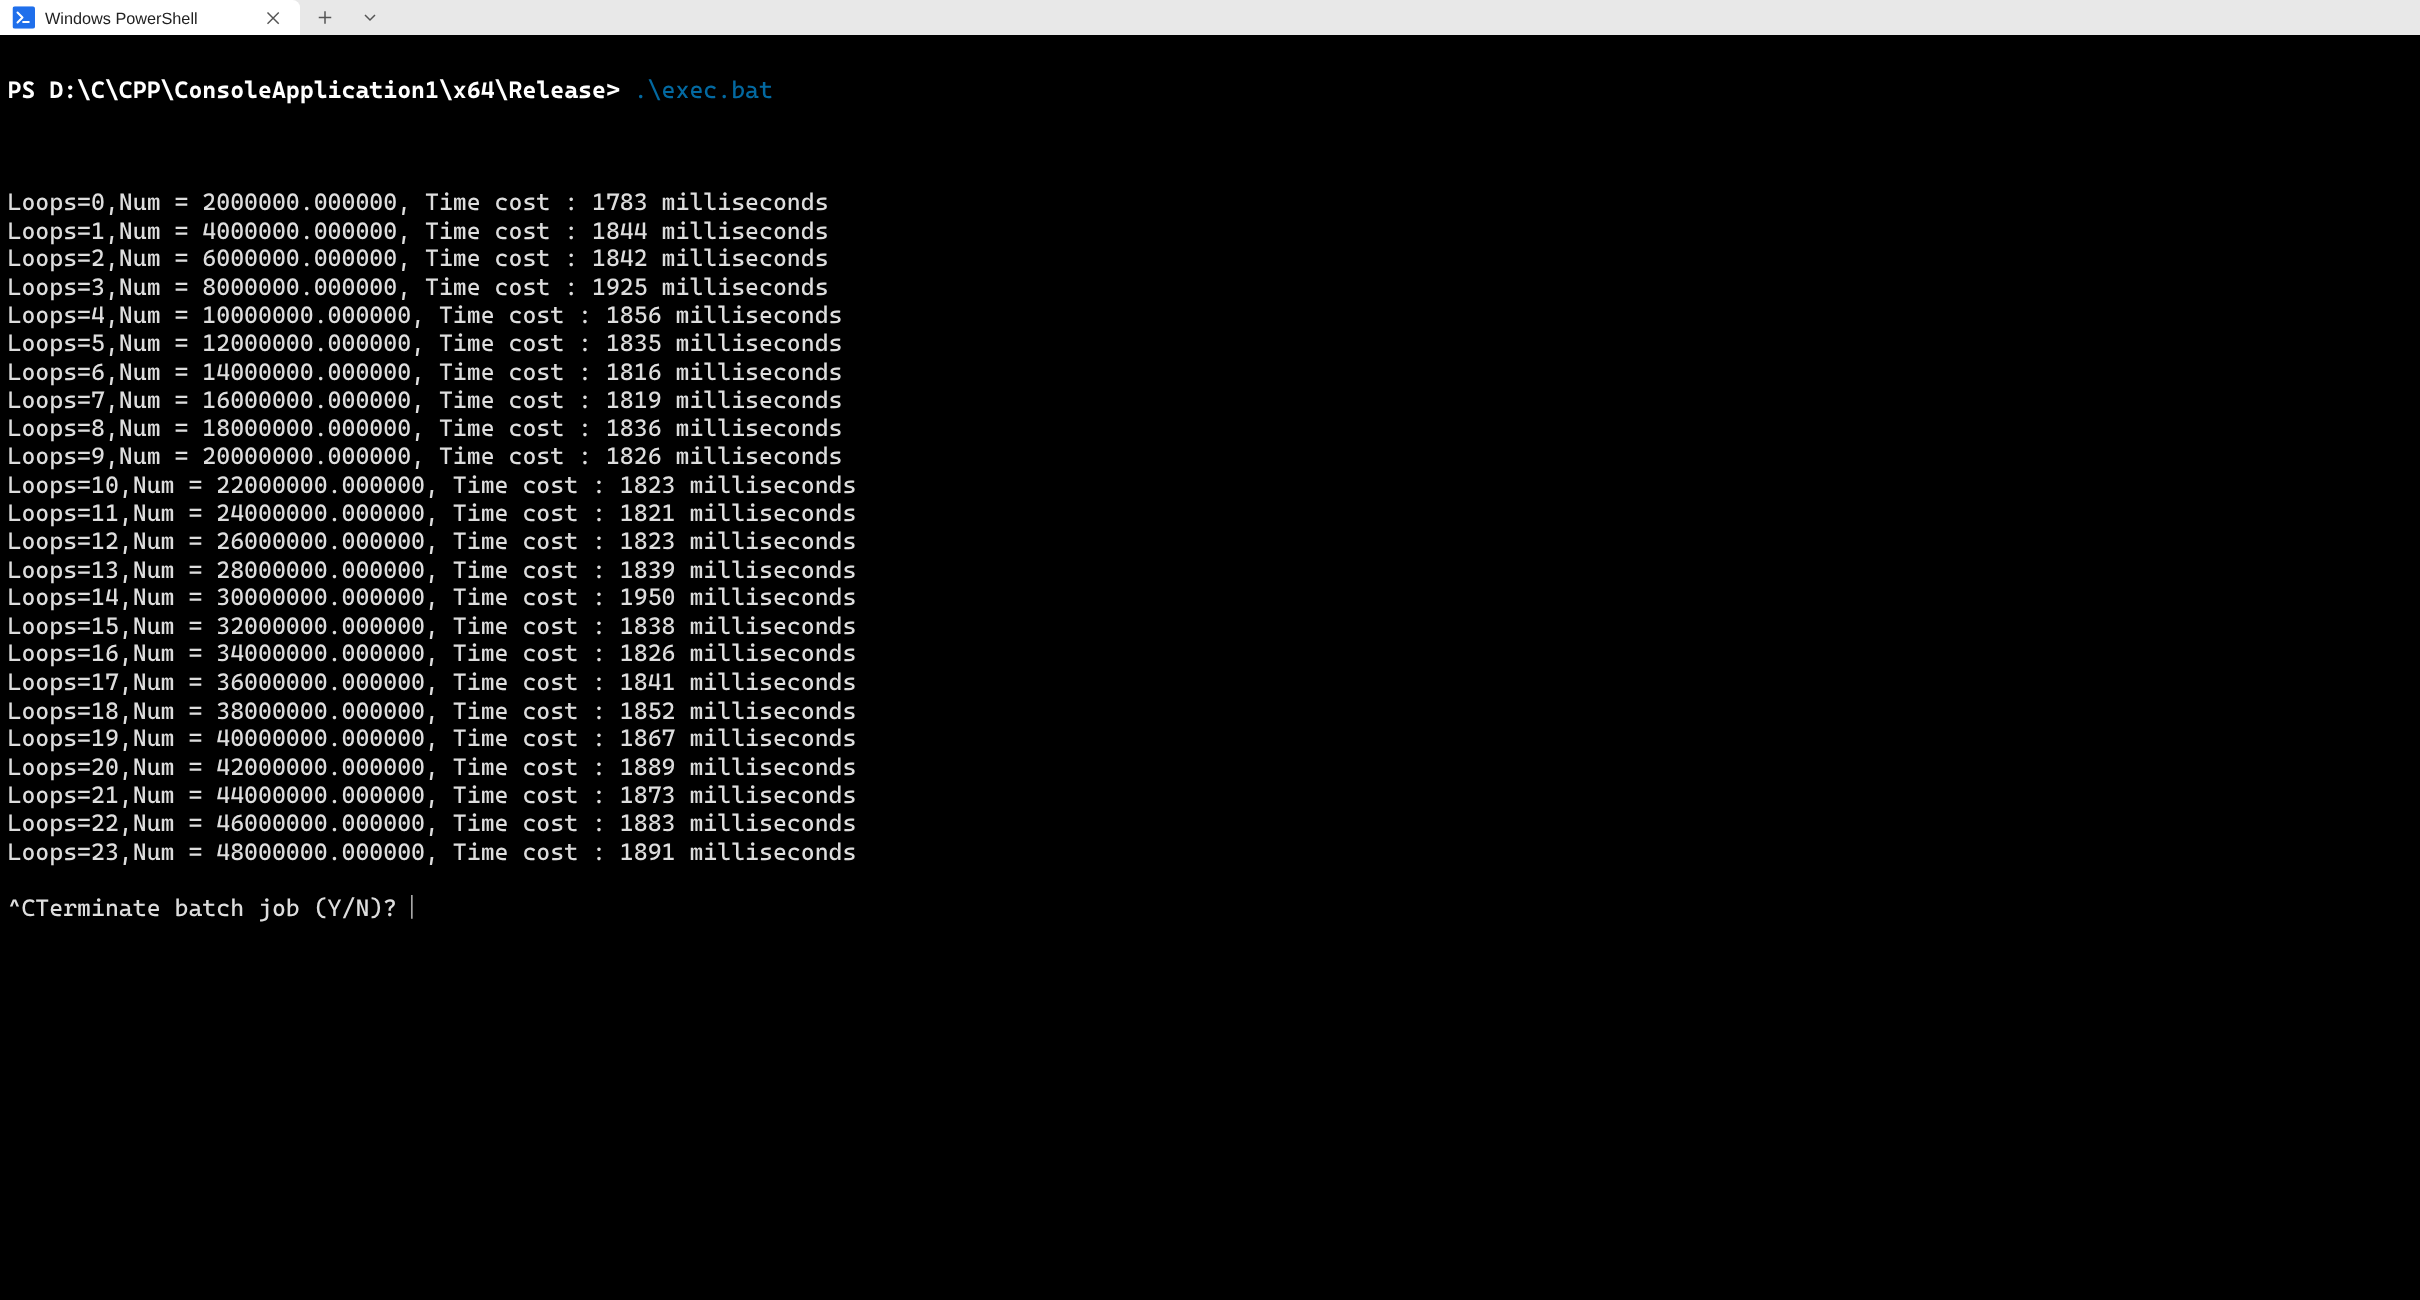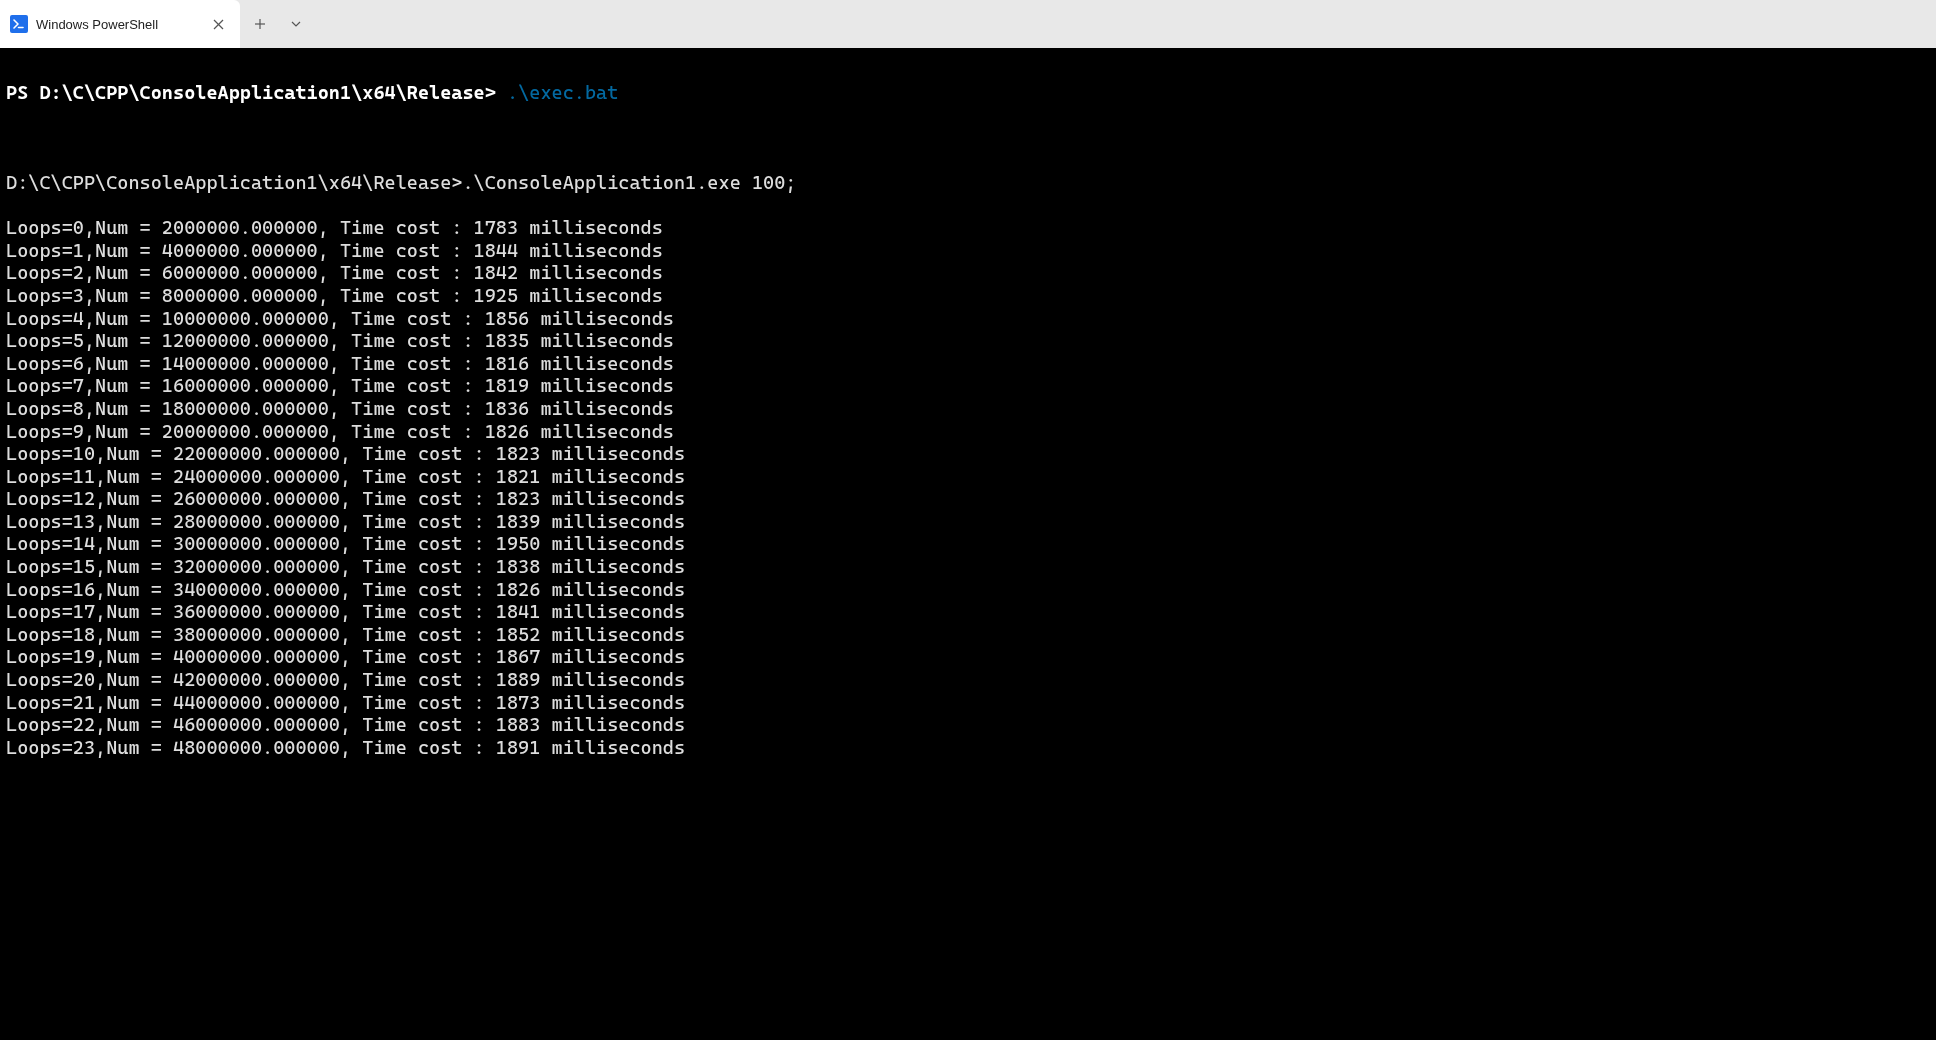--- a/index.html
+++ b/index.html
@@ -4,21 +4,21 @@
 <style>
   * { margin: 0; padding: 0; box-sizing: border-box; }
   body {
     width: 1936px;
     height: 1040px;
     font-family: "Segoe UI", "Cascadia Mono", Consolas, monospace;
     background: #000;
     overflow: hidden;
   }
   .titlebar {
-    height: 48px;
+    height: 28px;
     background: #e8e8e8;
     display: flex;
     align-items: stretch;
     font-family: "Segoe UI", sans-serif;
   }
   .tab {
     display: flex;
     align-items: center;
     background: #fff;
     padding: 0 10px 0 10px;
@@ -123,15 +123,15 @@
       <svg width="12" height="12" viewBox="0 0 12 12">
         <path d="M2 4 L6 8 L10 4" stroke="#555" stroke-width="1.2" fill="none"></path>
       </svg>
     </span>
   </div>
 </div>
 
 <div class="terminal">
 <span class="line"><span class="prompt-path">PS </span><span class="prompt-path">D:\C\CPP\ConsoleApplication1\x64\Release&gt;</span> <span class="prompt-cmd">.\exec.bat</span></span>
 <span class="line"> </span>
-<span class="line">D:\C\CPP\ConsoleApplication1\x64\Release&gt;.\ConsoleApplication1.exe 100;</span>
 <span class="line">Loops=0,Num = 2000000.000000, Time cost : 1783 milliseconds</span><span class="line">Loops=1,Num = 4000000.000000, Time cost : 1844 milliseconds</span><span class="line">Loops=2,Num = 6000000.000000, Time cost : 1842 milliseconds</span><span class="line">Loops=3,Num = 8000000.000000, Time cost : 1925 milliseconds</span><span class="line">Loops=4,Num = 10000000.000000, Time cost : 1856 milliseconds</span><span class="line">Loops=5,Num = 12000000.000000, Time cost : 1835 milliseconds</span><span class="line">Loops=6,Num = 14000000.000000, Time cost : 1816 milliseconds</span><span class="line">Loops=7,Num = 16000000.000000, Time cost : 1819 milliseconds</span><span class="line">Loops=8,Num = 18000000.000000, Time cost : 1836 milliseconds</span><span class="line">Loops=9,Num = 20000000.000000, Time cost : 1826 milliseconds</span><span class="line">Loops=10,Num = 22000000.000000, Time cost : 1823 milliseconds</span><span class="line">Loops=11,Num = 24000000.000000, Time cost : 1821 milliseconds</span><span class="line">Loops=12,Num = 26000000.000000, Time cost : 1823 milliseconds</span><span class="line">Loops=13,Num = 28000000.000000, Time cost : 1839 milliseconds</span><span class="line">Loops=14,Num = 30000000.000000, Time cost : 1950 milliseconds</span><span class="line">Loops=15,Num = 32000000.000000, Time cost : 1838 milliseconds</span><span class="line">Loops=16,Num = 34000000.000000, Time cost : 1826 milliseconds</span><span class="line">Loops=17,Num = 36000000.000000, Time cost : 1841 milliseconds</span><span class="line">Loops=18,Num = 38000000.000000, Time cost : 1852 milliseconds</span><span class="line">Loops=19,Num = 40000000.000000, Time cost : 1867 milliseconds</span><span class="line">Loops=20,Num = 42000000.000000, Time cost : 1889 milliseconds</span><span class="line">Loops=21,Num = 44000000.000000, Time cost : 1873 milliseconds</span><span class="line">Loops=22,Num = 46000000.000000, Time cost : 1883 milliseconds</span><span class="line">Loops=23,Num = 48000000.000000, Time cost : 1891 milliseconds</span>
+<span class="line"><span>^CTerminate batch job (Y/N)? </span><span class="cursor"></span></span>
 </div>
 
 </body></html>

